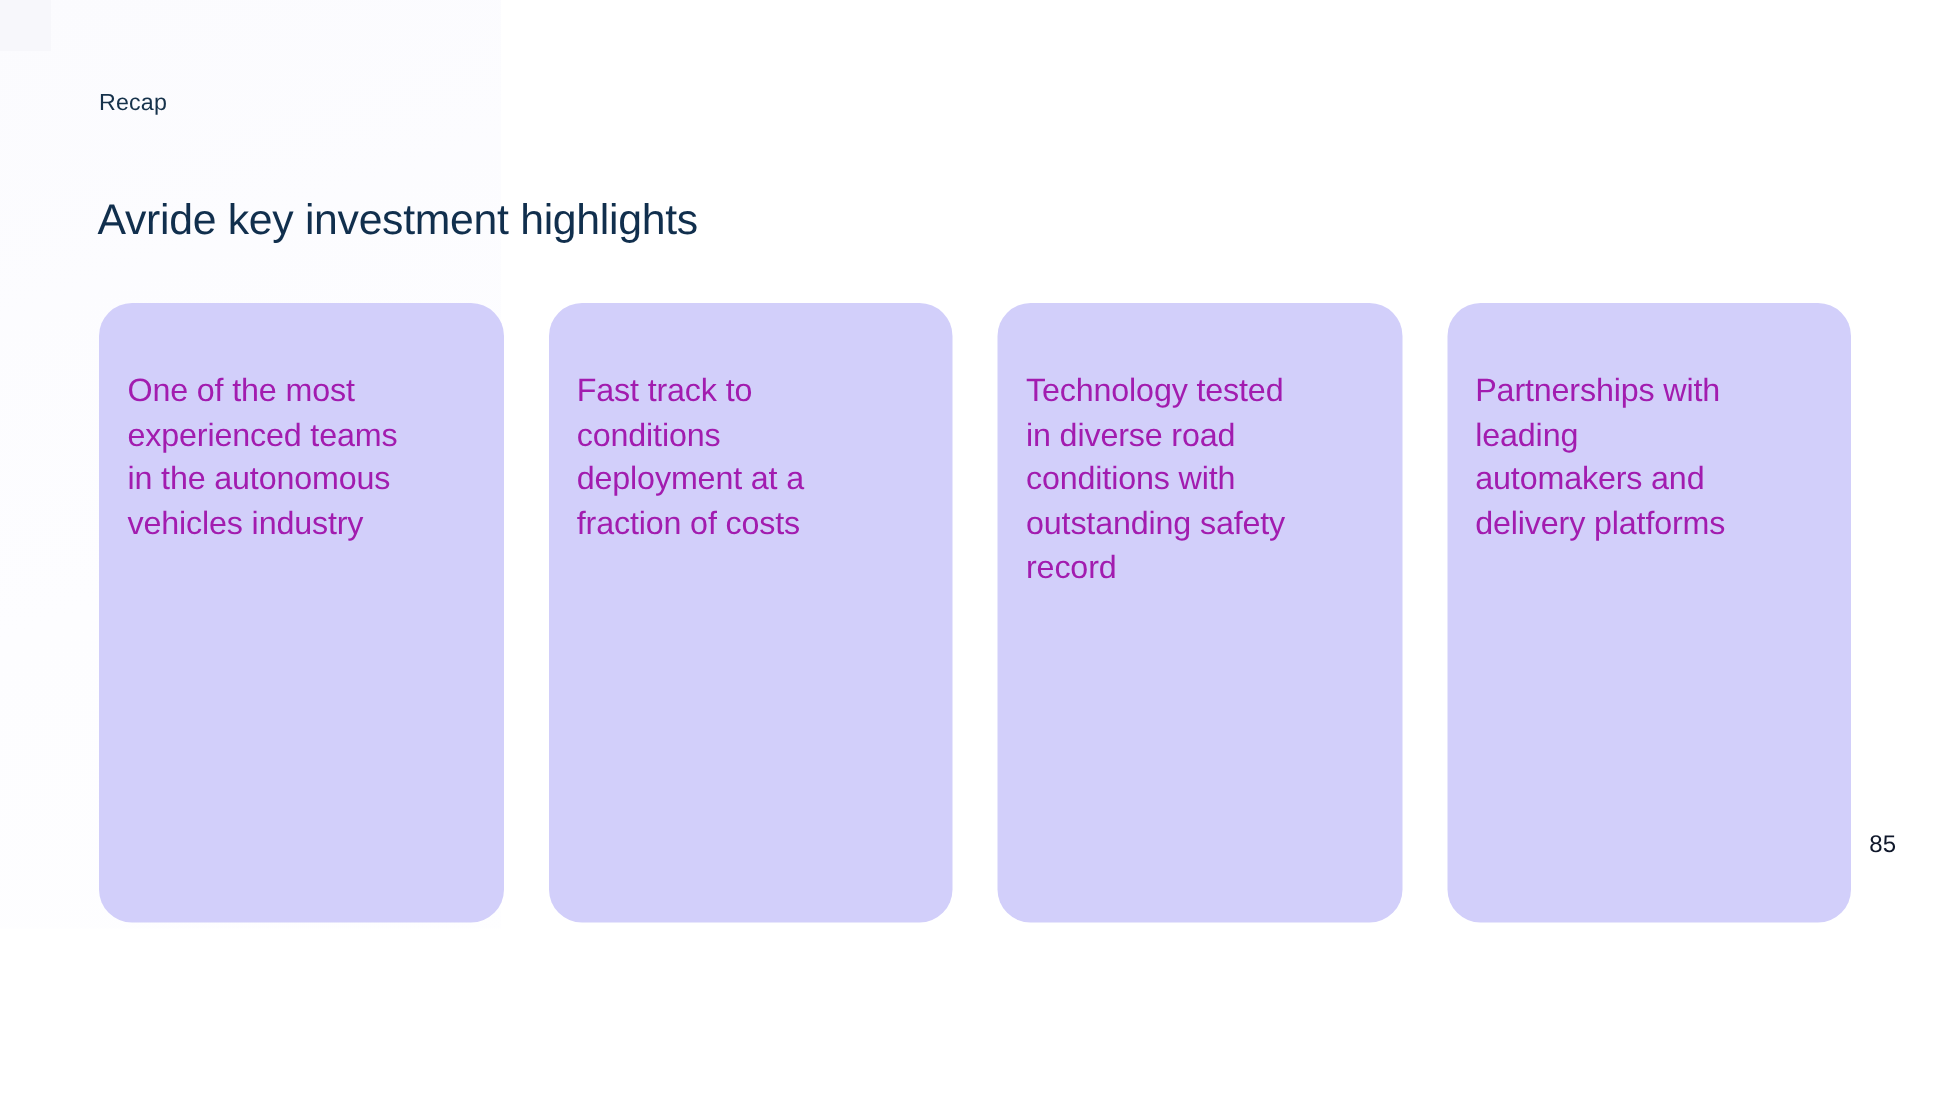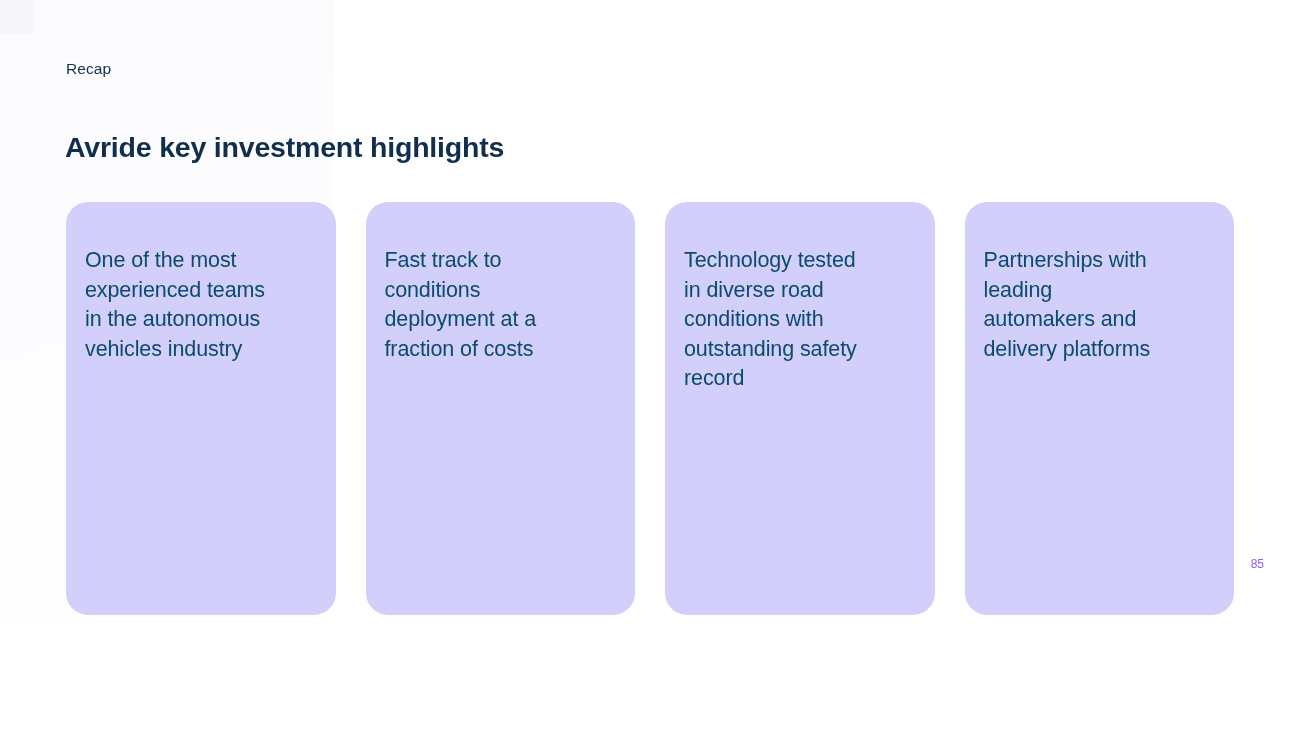--- a/index.html
+++ b/index.html
@@ -48,21 +48,21 @@
     color: #16324b;
     letter-spacing: 0.1px;
     white-space: nowrap;
   }
   .title {
     position: absolute;
     left: 65px;
     top: 110px;
     font-size: 28.5px;
     line-height: 36px;
-    font-weight: bold;
+    font-weight: normal;
     color: #112f4d;
     letter-spacing: -0.2px;
     white-space: nowrap;
   }
   .cards {
     position: absolute;
     left: 66px;
     top: 202px;
     width: 1168px;
     height: 413px;
@@ -73,32 +73,32 @@
   .card {
     flex: 1 1 0;
     background: #d2cffa;
     border-radius: 22px;
     box-sizing: border-box;
     padding: 44px 22px 22px 19px;
   }
   .card-text {
     font-size: 21.5px;
     line-height: 29.5px;
-    color: #0c4a6e;
+    color: #a21caf;
     letter-spacing: -0.1px;
     margin: 0;
     white-space: pre-line;
   }
   .page-number {
     position: absolute;
     right: 36px;
     bottom: 46px;
-    font-size: 12px;
+    font-size: 16px;
     line-height: 18px;
-    color: #8b5cf6;
+    color: #0f172a;
   }
 </style>
 </head>
 <body>
 
 <div class="slide">
 
   <div class="bg-panel"></div>
   <div class="bg-panel-notch"></div>
 

